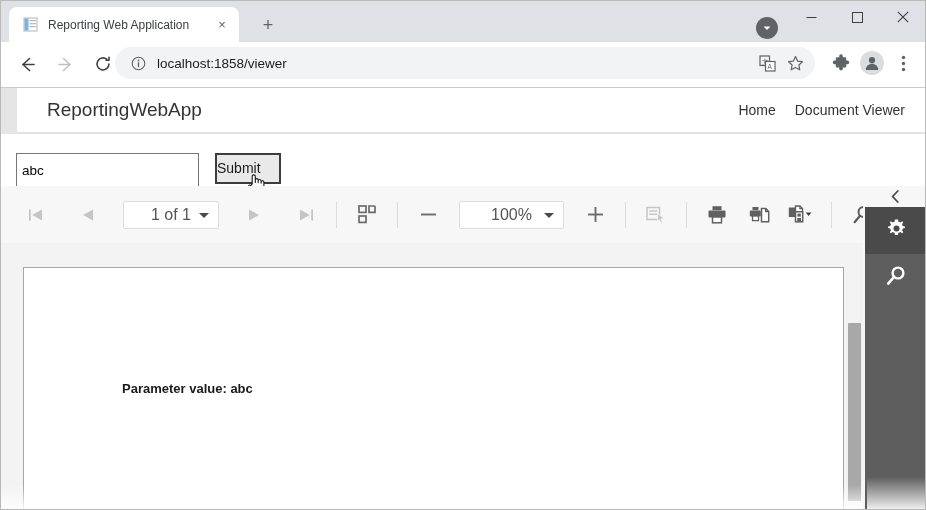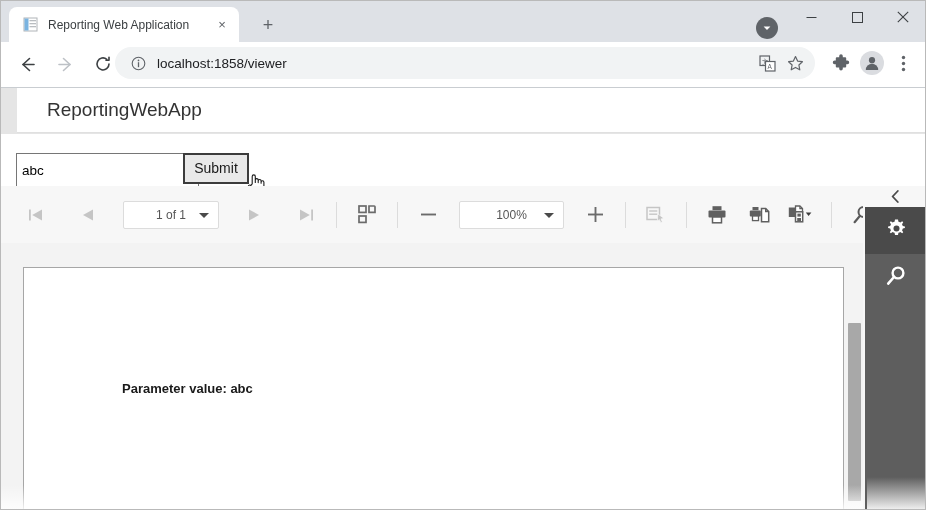--- a/index.html
+++ b/index.html
@@ -132,27 +132,27 @@
   .param-input {
     position: absolute; left: 15px; top: 152px;
     width: 183px; height: 30px;
     border: 1px solid #767676;
     background: #ffffff;
     font-family: "Liberation Sans", sans-serif;
     font-size: 13.5px; color: #000000;
     padding: 16px 5px;
   }
   .submit-btn {
-    position: absolute; left: 182px; top: 152px;
+    position: absolute; left: 214px; top: 152px;
     width: 66px; height: 31px;
     background: #e9e9e9;
     border: 2px solid #3c3c3c;
     font-family: "Liberation Sans", sans-serif;
     font-size: 14px; color: #1a1a1a;
-    text-align: center; line-height: 27px;
+    text-align: left; line-height: 27px;
     padding: 0;
   }
   .cursor-hand {
     position: absolute; left: 246px; top: 170px;
     width: 22px; height: 26px; pointer-events: none;
   }
 
   
   .viewer {
     position: absolute; left: 0; top: 185px; width: 926px; height: 325px;
@@ -172,21 +172,21 @@
   .tb-sep {
     width: 1px; height: 26px; background: #dcdcdc; margin: 0 9px; flex: 0 0 auto;
   }
   .tb-select {
     position: relative; height: 28px; border: 1px solid #dcdcdc;
     background: #ffffff; border-radius: 2px;
     display: flex; align-items: center; justify-content: center;
     flex: 0 0 auto; margin: 0 4px;
   }
   .tb-select .sel-text {
-    font-size: 12px; color: #555555; white-space: nowrap;
+    font-size: 16px; color: #555555; white-space: nowrap;
   }
   .tb-select .caret {
     position: absolute; right: 9px; top: 50%;
     margin-top: -2px;
     width: 0; height: 0;
     border-left: 5px solid transparent;
     border-right: 5px solid transparent;
     border-top: 5px solid #4a4a4a;
   }
   .sel-pages { width: 96px; }
@@ -364,20 +364,24 @@
       <circle cx="2.5" cy="3.5" r="1.7" fill="#5f6368"></circle>
       <circle cx="2.5" cy="9.5" r="1.7" fill="#5f6368"></circle>
       <circle cx="2.5" cy="15.5" r="1.7" fill="#5f6368"></circle>
     </svg>
   </div>
 
   <div class="chrome-sep"></div>
 
   <div class="navbar">
     <div class="brand">ReportingWebApp</div>
+    <div class="nav-links">
+      <span class="nav-link">Home</span>
+      <span class="nav-link">Document Viewer</span>
+    </div>
   </div>
 
   <div class="parambar"></div>
   <input class="param-input" type="text" value="abc" style="">
   <button class="submit-btn">Submit</button>
 
   <span class="cursor-hand">
     <svg width="22" height="26" viewBox="0 0 22 26">
       <path d="M5.2 12.8 V5.4 a1.55 1.55 0 0 1 3.1 0 V11.4
                V9.1 a1.45 1.45 0 0 1 2.9 0 V11.6

